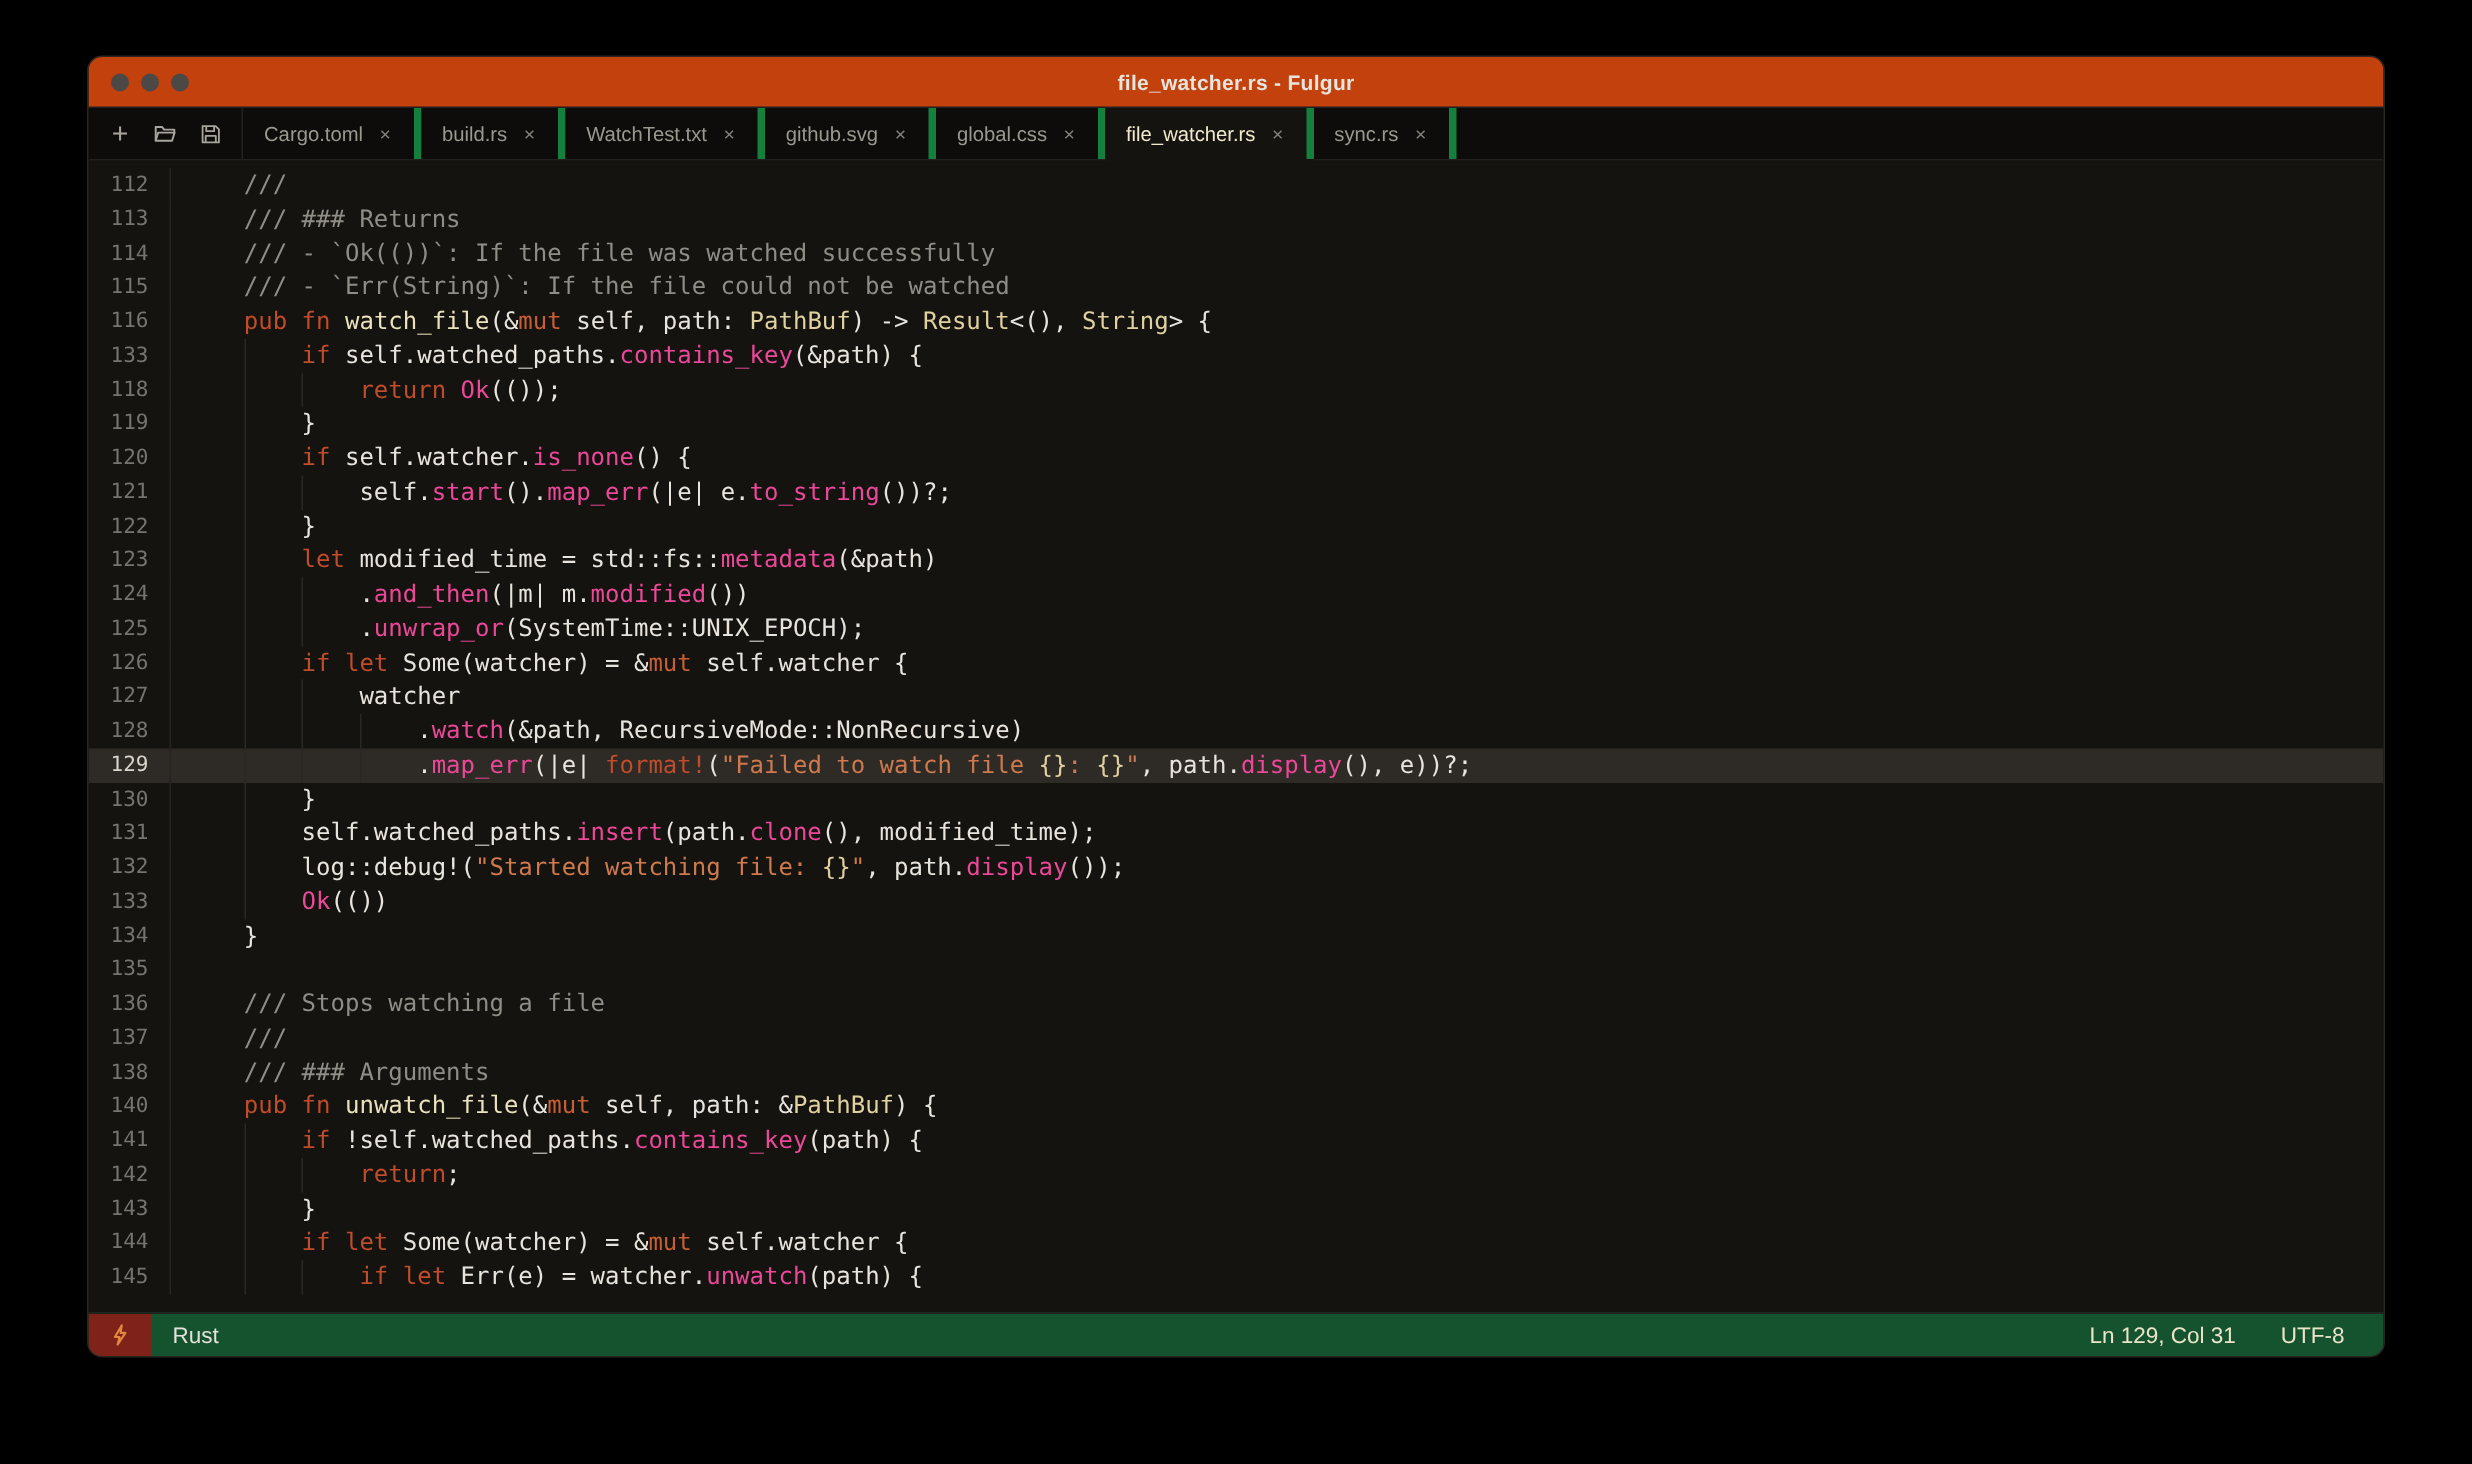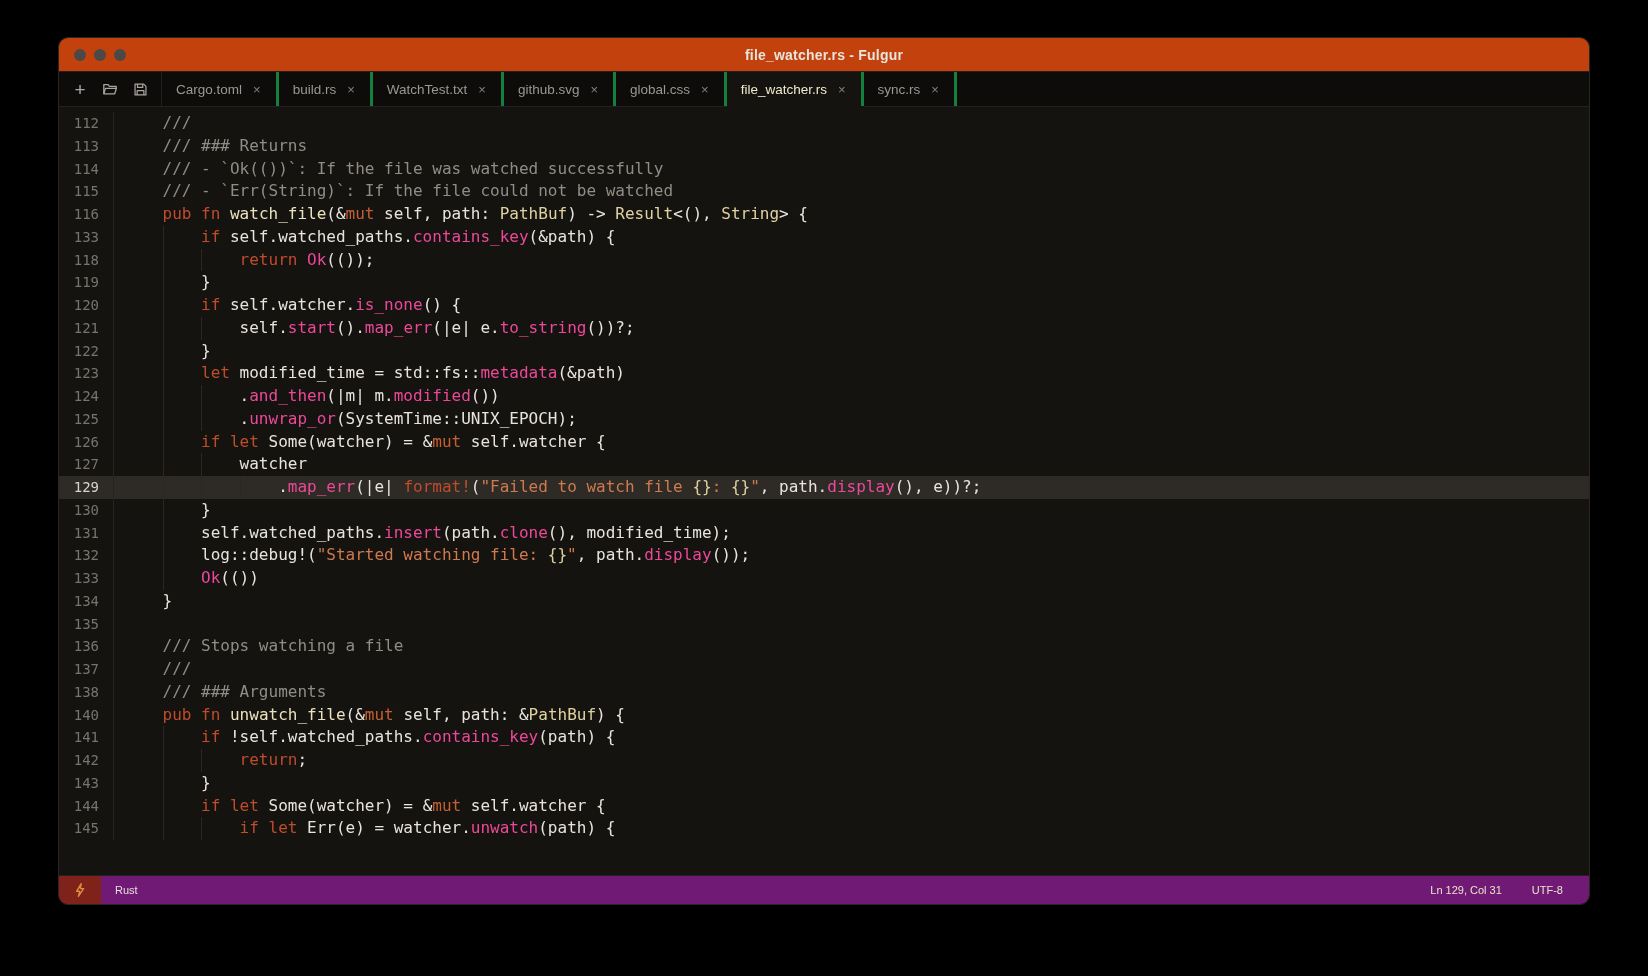--- a/index.html
+++ b/index.html
@@ -27,21 +27,21 @@
   }
   .tab-actions{display:flex;align-items:center;padding:0 6px;border-right:1px solid #232120;}
   .tab-actions .tbtn{
     background:none;border:none;color:#a9a59e;width:30px;height:100%;
     display:flex;align-items:center;justify-content:center;cursor:pointer;
     font-size:19px;line-height:1;padding:0;font-family:"Liberation Sans",sans-serif;
   }
   #tabs{display:flex;align-items:stretch;}
   .tab{
     display:flex;align-items:center;gap:10px;padding:0 14px;
-    font-size:13.5px;color:#9b9890;border-right:3px solid #15803d;
+    font-size:13.5px;color:#9b9890;border-right:5px solid #15803d;
     background:#0d0c0a;cursor:pointer;white-space:nowrap;
   }
   .tab.active{background:#151310;color:#f0e9cd;box-shadow:0 1px 0 0 #151310;}
   .tab-close{font-size:13px;color:#85827c;padding:0 1px;}
   
   .editor{
     flex:1;overflow:hidden;padding-top:5px;position:relative;
     font-family:"DejaVu Sans Mono","Liberation Mono",monospace;
     font-size:16px;line-height:22.75px;
   }
@@ -62,22 +62,22 @@
   .tok-kw{color:#bf4c2b;}
   .tok-mut{color:#c75f32;}
   .tok-mac{color:#bf4c2b;}
   .tok-fn{color:#eae1bd;}
   .tok-ty{color:#e0d2a0;}
   .tok-mc{color:#ec4899;}
   .tok-st{color:#ce7a4e;}
   .tok-ph{color:#dfcf9f;}
   
   .statusbar{
-    height:28px;flex:none;background:#701a75;border-top:1px solid #232120;
-    display:flex;align-items:center;font-size:11px;color:#e4e1da;text-align:right;
+    height:28px;flex:none;background:#14532d;border-top:1px solid #232120;
+    display:flex;align-items:center;font-size:15px;color:#e4e1da;text-align:right;
   }
   .lang-badge{
     width:42px;height:100%;background:#7e221a;flex:none;
     display:flex;align-items:center;justify-content:center;cursor:pointer;
   }
   .lang-label{margin-left:14px;cursor:pointer;}
   .sb-spacer{flex:1;}
   .sb-pos{color:#eae4ca;margin-right:30px;cursor:pointer;}
   .sb-enc{color:#eae4ca;margin-right:26px;cursor:pointer;}
 </style>
@@ -202,20 +202,24 @@
         <span class="code"><i class="guide" style="left: 48.52px;"></i><i class="guide" style="left: 87.04px;"></i><span class="tok-pl">            .</span><span class="tok-mc">unwrap_or</span><span class="tok-pl">(SystemTime::UNIX_EPOCH);</span></span>
       </div>
       <div class="line">
         <span class="ln">126</span>
         <span class="code"><i class="guide" style="left: 48.52px;"></i><span class="tok-pl">        </span><span class="tok-kw">if</span><span class="tok-pl"> </span><span class="tok-kw">let</span><span class="tok-pl"> Some(watcher) = &amp;</span><span class="tok-mut">mut</span><span class="tok-pl"> self.watcher {</span></span>
       </div>
       <div class="line">
         <span class="ln">127</span>
         <span class="code"><i class="guide" style="left: 48.52px;"></i><i class="guide" style="left: 87.04px;"></i><span class="tok-pl">            watcher</span></span>
       </div>
+      <div class="line">
+        <span class="ln">128</span>
+        <span class="code"><i class="guide" style="left: 48.52px;"></i><i class="guide" style="left: 87.04px;"></i><i class="guide" style="left: 125.56px;"></i><span class="tok-pl">                .</span><span class="tok-mc">watch</span><span class="tok-pl">(&amp;path, RecursiveMode::NonRecursive)</span></span>
+      </div>
       <div class="line active">
         <span class="ln">129</span>
         <span class="code"><i class="guide" style="left: 48.52px;"></i><i class="guide" style="left: 87.04px;"></i><i class="guide" style="left: 125.56px;"></i><span class="tok-pl">                .</span><span class="tok-mc">map_err</span><span class="tok-pl">(|e| </span><span class="tok-mac">format!</span><span class="tok-pl">(</span><span class="tok-st">"Failed to watch file </span><span class="tok-ph">{}</span><span class="tok-st">: </span><span class="tok-ph">{}</span><span class="tok-st">"</span><span class="tok-pl">, path.</span><span class="tok-mc">display</span><span class="tok-pl">(), e))?;</span></span>
       </div>
       <div class="line">
         <span class="ln">130</span>
         <span class="code"><i class="guide" style="left: 48.52px;"></i><span class="tok-pl">        }</span></span>
       </div>
       <div class="line">
         <span class="ln">131</span>

